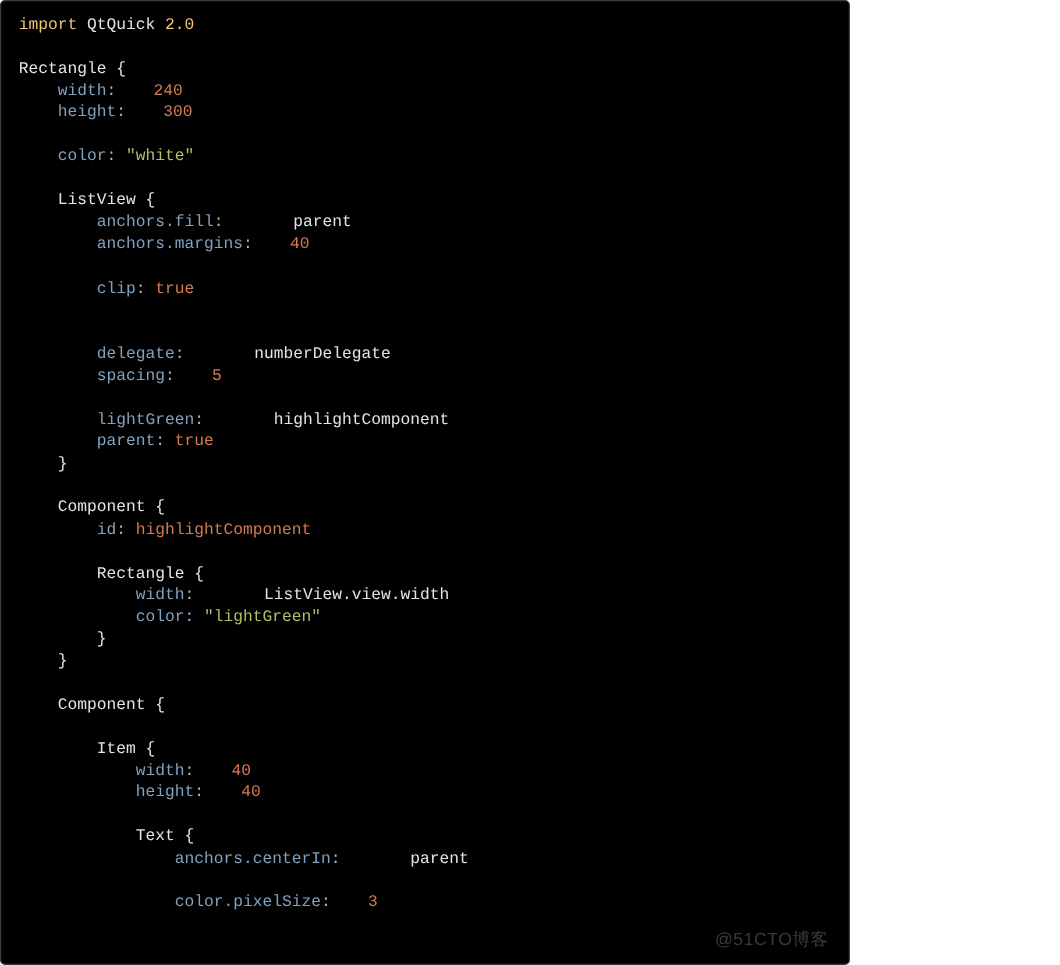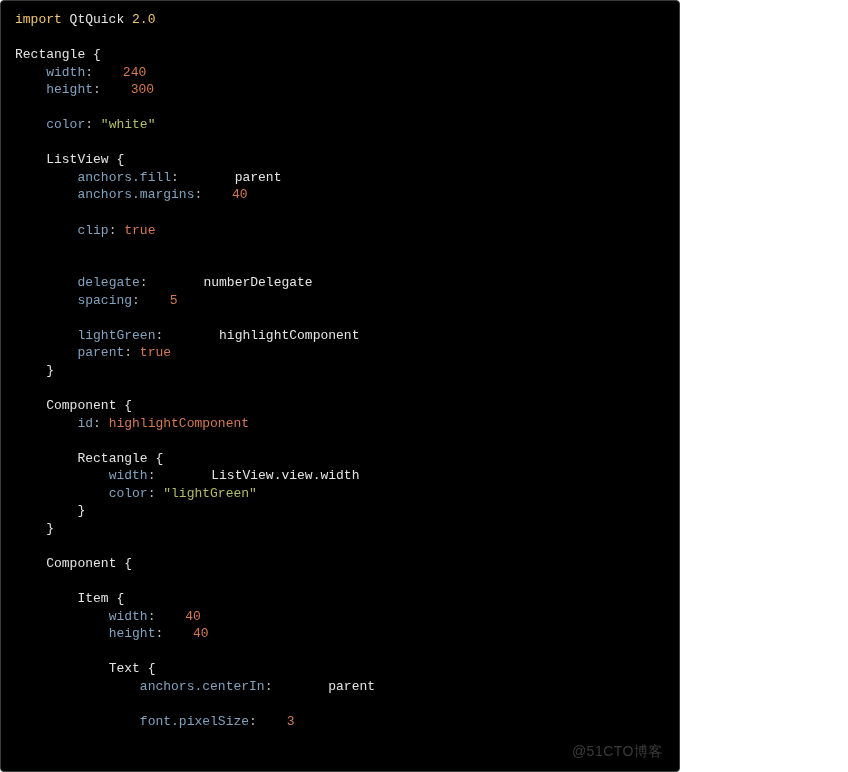--- a/index.html
+++ b/index.html
@@ -86,17 +86,17 @@
       <div class="line">&nbsp;</div>
       <div class="line"><span>    </span><span class="tok-type">Component </span><span class="tok-brace">{</span></div>
       <div class="line">&nbsp;</div>
       <div class="line"><span>        </span><span class="tok-type">Item </span><span class="tok-brace">{</span></div>
       <div class="line"><span>            </span><span class="tok-prop">width</span><span class="tok-punc">: </span><span class="tok-int">40</span></div>
       <div class="line"><span>            </span><span class="tok-prop">height</span><span class="tok-punc">: </span><span class="tok-int">40</span></div>
       <div class="line">&nbsp;</div>
       <div class="line"><span>            </span><span class="tok-type">Text </span><span class="tok-brace">{</span></div>
       <div class="line"><span>                </span><span class="tok-prop">anchors.centerIn</span><span class="tok-punc">: </span><span class="tok-ident">parent</span></div>
       <div class="line">&nbsp;</div>
-      <div class="line"><span>                </span><span class="tok-prop">font.pixelSize</span><span class="tok-punc">: </span><span class="tok-int">3</span></div>
+      <div class="line"><span>                </span><span class="tok-prop">color.pixelSize</span><span class="tok-punc">: </span><span class="tok-int">3</span></div>
       <div class="line">&nbsp;</div>
     </div>
   <div class="watermark">@51CTO博客</div>
 </div>
 
 </body></html>

